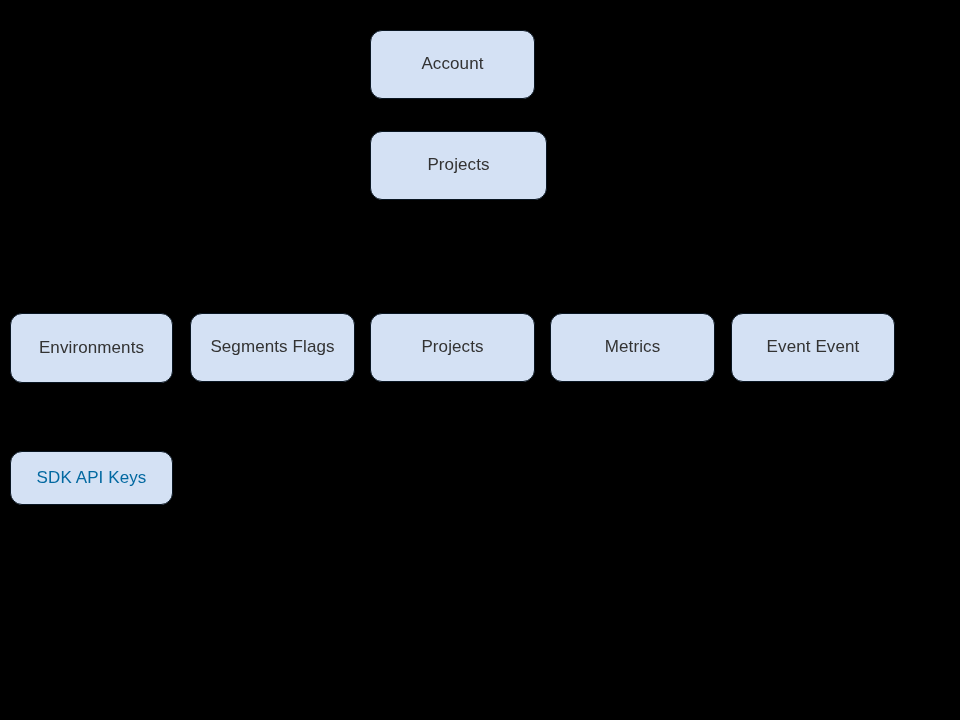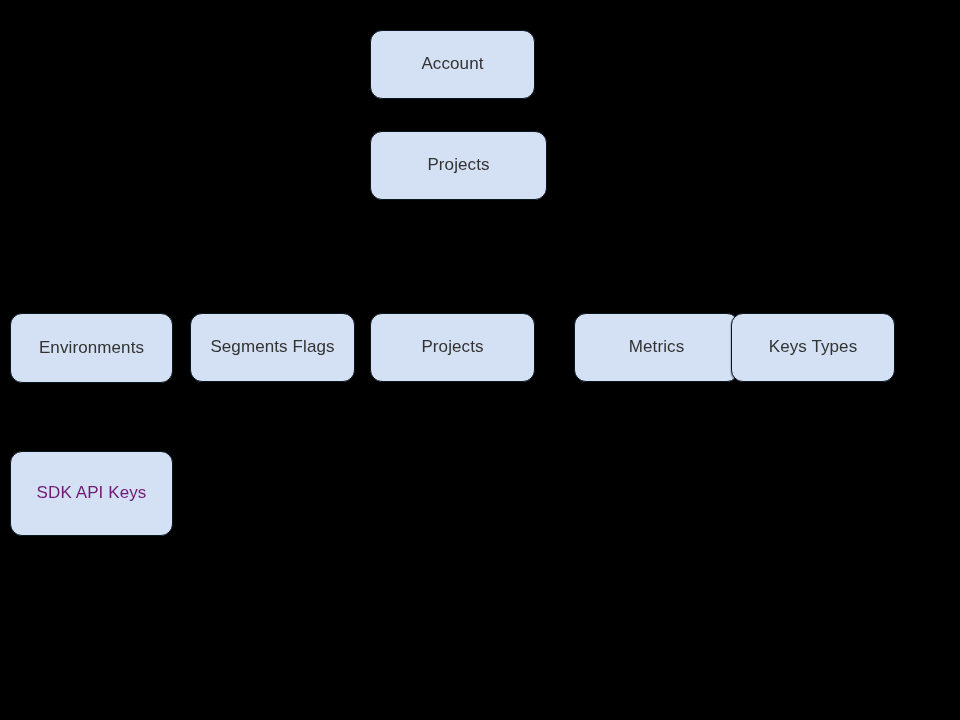--- a/index.html
+++ b/index.html
@@ -71,23 +71,23 @@
       </div>
       <div class="node" style="left: 10px; top: 313px; width: 163px; height: 70px; background: rgb(212, 225, 244); border-color: rgb(10, 22, 34); color: rgb(51, 51, 51);">
         <span class="node-label">Environments</span>
       </div>
       <div class="node" style="left: 190px; top: 313px; width: 165px; height: 69px; background: rgb(212, 225, 244); border-color: rgb(10, 22, 34); color: rgb(51, 51, 51);">
         <span class="node-label">Segments Flags</span>
       </div>
       <div class="node" style="left: 370px; top: 313px; width: 165px; height: 69px; background: rgb(212, 225, 244); border-color: rgb(10, 22, 34); color: rgb(51, 51, 51);">
         <span class="node-label">Projects</span>
       </div>
-      <div class="node" style="left: 550px; top: 313px; width: 165px; height: 69px; background: rgb(212, 225, 244); border-color: rgb(10, 22, 34); color: rgb(51, 51, 51); margin-left: 24px;">
+      <div class="node" style="left: 550px; top: 313px; width: 165px; height: 69px; background: rgb(212, 225, 244); border-color: rgb(10, 22, 34); color: rgb(51, 51, 51);">
         <span class="node-label">Metrics</span>
       </div>
       <div class="node" style="left: 731px; top: 313px; width: 164px; height: 69px; background: rgb(212, 225, 244); border-color: rgb(10, 22, 34); color: rgb(51, 51, 51);">
-        <span class="node-label">Keys Types</span>
+        <span class="node-label">Event Event</span>
       </div>
-      <div class="node" style="left: 10px; top: 451px; width: 163px; height: 85px; background: rgb(212, 225, 244); border-color: rgb(10, 22, 34); color: #701a75;">
+      <div class="node" style="left: 10px; top: 451px; width: 163px; height: 54px; background: rgb(212, 225, 244); border-color: rgb(10, 22, 34); color: #0369a1;">
         <span class="node-label">SDK API Keys</span>
       </div>
     </div>
 </div>
 
 </body></html>

